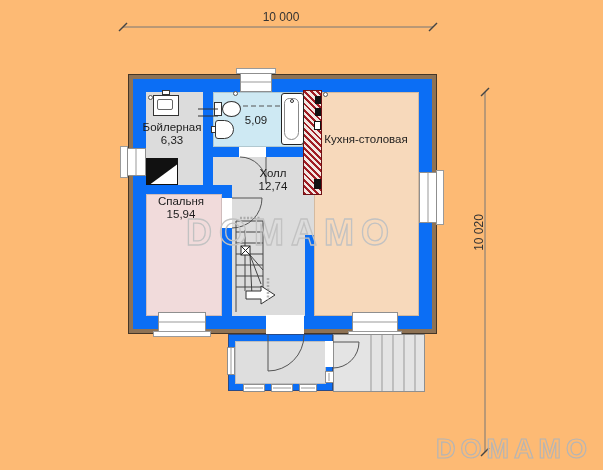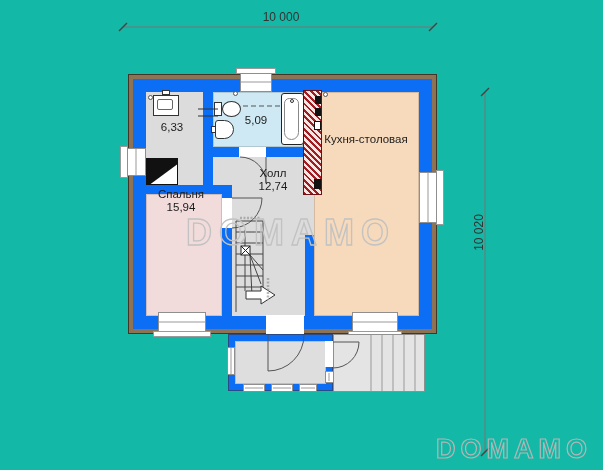--- a/index.html
+++ b/index.html
@@ -1,16 +1,16 @@
 <!DOCTYPE html>
 <html><head>
 <meta charset="utf-8">
 <style>
   html,body{margin:0;padding:0;background:#f7f7f7}
-  .canvas{position:relative;width:603px;height:470px;background:#14b8a6;
+  .canvas{position:relative;width:603px;height:470px;background:#fdba74;
           font-family:"Liberation Sans",sans-serif;overflow:hidden}
   .abs{position:absolute;box-sizing:border-box}
   .wall{position:absolute;background:#0b6ef5}
   .win{position:absolute;background:#fff;border:1px solid #8f8f8f;box-sizing:border-box}
   .sill{position:absolute;background:#fff;border:1px solid #9a9a9a;box-sizing:border-box}
   .gap{position:absolute;background:#fff}
   .fixture{position:absolute;background:#fff;box-sizing:border-box}
   .floor{position:absolute;box-shadow:inset 0 0 0 1px rgba(0,0,0,.14)}
   .vent{position:absolute;width:5px;height:5px;border:1px solid #555;border-radius:50%;background:#fff;box-sizing:border-box}
   .room-label{position:absolute;width:110px;text-align:center;font-size:11.5px;line-height:13px;color:#1b1b1b;z-index:40;white-space:nowrap}
@@ -164,30 +164,31 @@
     <line x1="382" y1="335" x2="382" y2="391" stroke="#999"></line>
     <line x1="393" y1="335" x2="393" y2="391" stroke="#999"></line>
     <line x1="404" y1="335" x2="404" y2="391" stroke="#999"></line>
     <line x1="415" y1="335" x2="415" y2="391" stroke="#999"></line>
   </svg>
 
   <div class="outline-text" style="left:186px;top:212px;font-size:36px">DOMAMO</div>
   <div class="outline-text" style="left:436px;top:434px;font-size:27px;letter-spacing:5px;-webkit-text-stroke:1.2px #b5b5b5">DOMAMO</div>
 
   <div class="room-label" style="left:117px;top:121px">
+    <div>Бойлерная</div>
     <div>6,33</div>
   </div>
   <div class="room-label" style="left:201px;top:114px">
     <div>5,09</div>
   </div>
   <div class="room-label" style="left:311px;top:133px">
     <div>Кухня-столовая</div>
   </div>
   <div class="room-label" style="left:218px;top:167px">
     <div>Холл</div>
     <div>12,74</div>
   </div>
-  <div class="room-label" style="left:126px;top:188px">
+  <div class="room-label" style="left:126px;top:195px">
     <div>Спальня</div>
     <div>15,94</div>
   </div>
 
 </div>
 
 </body></html>

